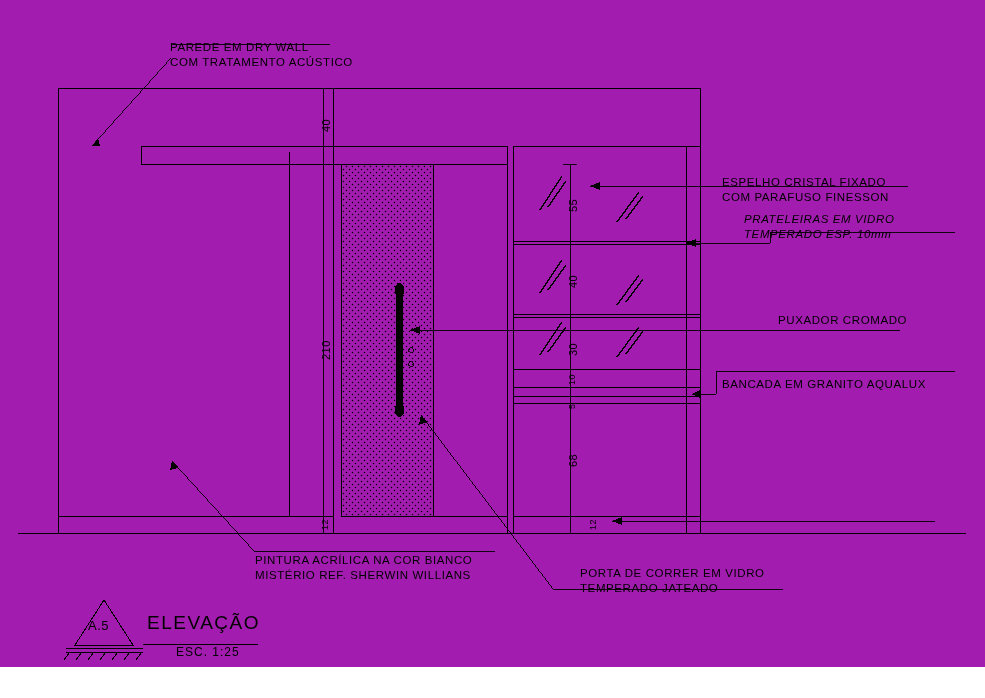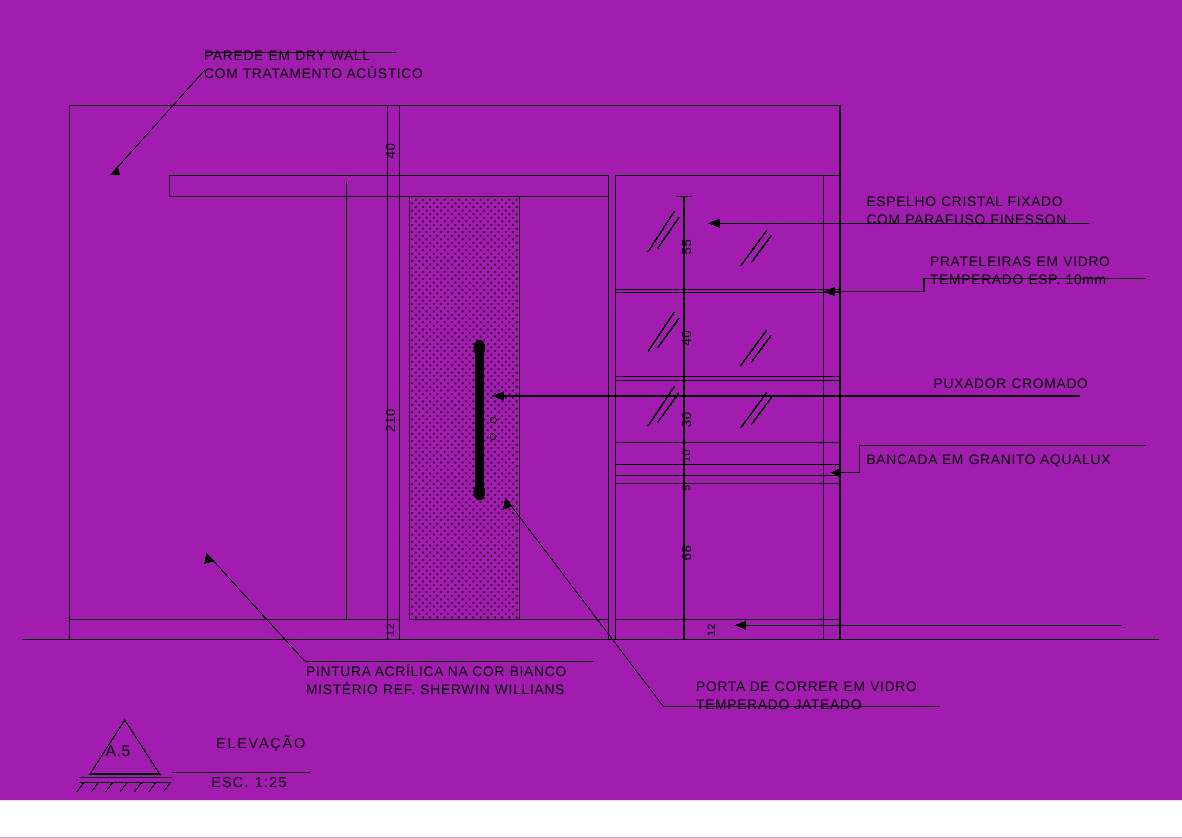--- a/index.html
+++ b/index.html
@@ -36,24 +36,23 @@
   .vlbl.tiny { font-size: 9px; }
   svg.layer {
     position: absolute;
     left: 0;
     top: 0;
     width: 985px;
     height: 698px;
   }
   .title-main {
     position: absolute;
-    font-size: 12px;
+    font-size: 19px;
     letter-spacing: 1.5px;
     color: #000;
-    margin-left: 33px;
   }
   .title-sub {
     position: absolute;
     font-size: 12px;
     letter-spacing: 1px;
     color: #000;
   }
   .title-tag {
     position: absolute;
     font-size: 13px;
@@ -203,24 +202,24 @@
         <line x1="130" y1="652" x2="124" y2="660"></line>
         <line x1="142" y1="652" x2="136" y2="660"></line>
       </g>
       <line x1="143" y1="644" x2="258" y2="644"></line>
     </g>
   </svg>
 
   <div class="lbl" style="left:170px; top:40px;">PAREDE EM DRY WALL
 COM TRATAMENTO ACÚSTICO</div>
 
-  <div class="lbl" style="left:722px; top:162px;">ESPELHO CRISTAL FIXADO
+  <div class="lbl" style="left:722px; top:175px;">ESPELHO CRISTAL FIXADO
 COM PARAFUSO FINESSON</div>
 
-  <div class="lbl" style="left:775px; top:212px;">PRATELEIRAS EM VIDRO
+  <div class="lbl" style="left:744px; top:212px;font-style:italic;">PRATELEIRAS EM VIDRO
 TEMPERADO ESP. 10mm</div>
 
   <div class="lbl" style="left:760px; top:313px;margin-left:18px;">PUXADOR CROMADO</div>
 
   <div class="lbl" style="left:722px; top:377px;">BANCADA EM GRANITO AQUALUX</div>
 
 
   <div class="lbl" style="left:255px; top:553px;">PINTURA ACRÍLICA NA COR BIANCO
 MISTÉRIO REF. SHERWIN WILLIANS</div>
 

